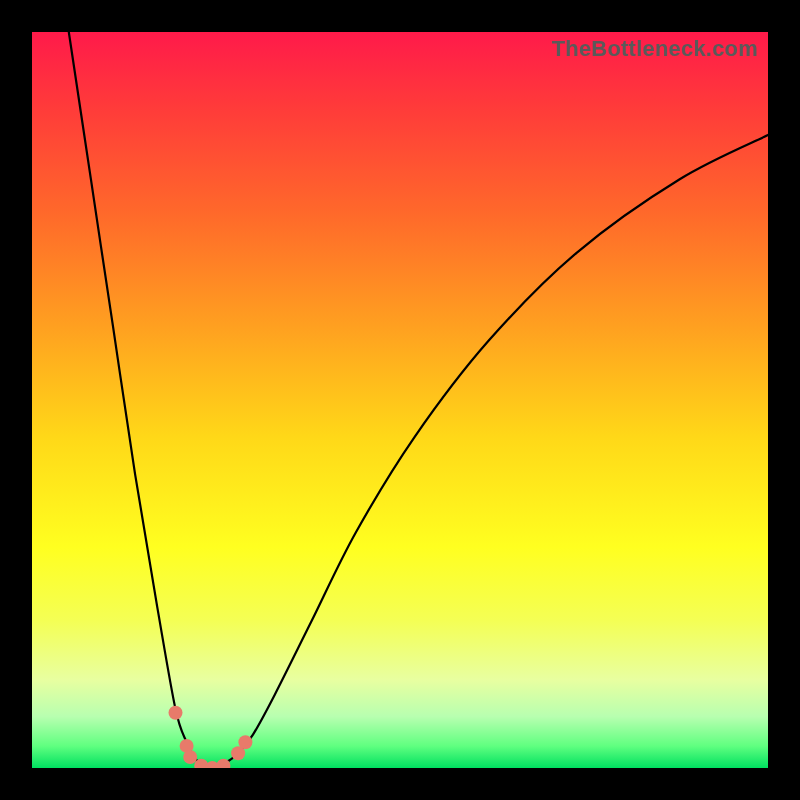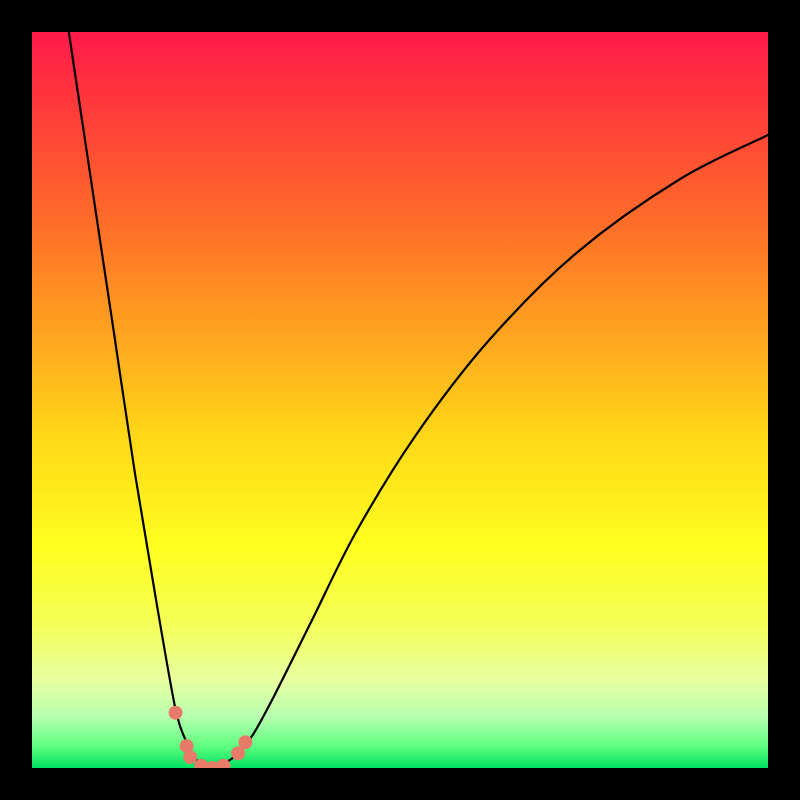--- a/index.html
+++ b/index.html
@@ -61,20 +61,21 @@
   .marker {
     fill: #e87a6a;
     stroke: none;
   }
 </style>
 </head>
 <body>
 
 <div class="frame">
   <div class="plot-area">
+    <div class="watermark">TheBottleneck.com</div>
     <svg class="curve" viewBox="0 0 736 736" preserveAspectRatio="none">
       <path id="curve-path" class="curve-path" d="M 36.8 0.0 C 40.5 24.5, 51.5 98.1, 58.9 147.2 C 66.2 196.3, 73.6 245.3, 81.0 294.4 C 88.3 343.5, 95.7 395.0, 103.0 441.6 C 110.4 488.2, 118.4 534.8, 125.1 574.1 C 131.9 613.3, 138.6 654.4, 143.5 677.1 C 148.4 699.8, 151.5 702.3, 154.6 710.2 C 157.6 718.2, 159.5 721.3, 161.9 725.0 C 164.4 728.6, 166.2 730.5, 169.3 732.3 C 172.3 734.2, 176.6 736.0, 180.3 736.0 C 184.0 736.0, 187.1 734.8, 191.4 732.3 C 195.7 729.9, 201.2 726.2, 206.1 721.3 C 211.0 716.4, 214.7 712.7, 220.8 702.9 C 226.9 693.1, 233.1 681.4, 242.9 662.4 C 252.7 643.4, 266.2 615.8, 279.7 588.8 C 293.2 561.8, 306.7 531.1, 323.8 500.5 C 341.0 469.8, 360.6 436.7, 382.7 404.8 C 404.8 372.9, 429.3 339.8, 456.3 309.1 C 483.3 278.5, 512.7 247.8, 544.6 220.8 C 576.5 193.8, 615.8 166.8, 647.7 147.2 C 679.6 127.6, 721.3 110.4, 736.0 103.0"></path>
       <g id="markers-group">
           <circle cx="143.5" cy="680.8" r="7" class="marker"></circle>
           <circle cx="154.6" cy="713.9" r="7" class="marker"></circle>
           <circle cx="158.2" cy="725.0" r="7" class="marker"></circle>
           <circle cx="169.3" cy="733.8" r="7" class="marker"></circle>
           <circle cx="180.3" cy="736.0" r="7" class="marker"></circle>
           <circle cx="191.4" cy="733.8" r="7" class="marker"></circle>
           <circle cx="206.1" cy="721.3" r="7" class="marker"></circle>

